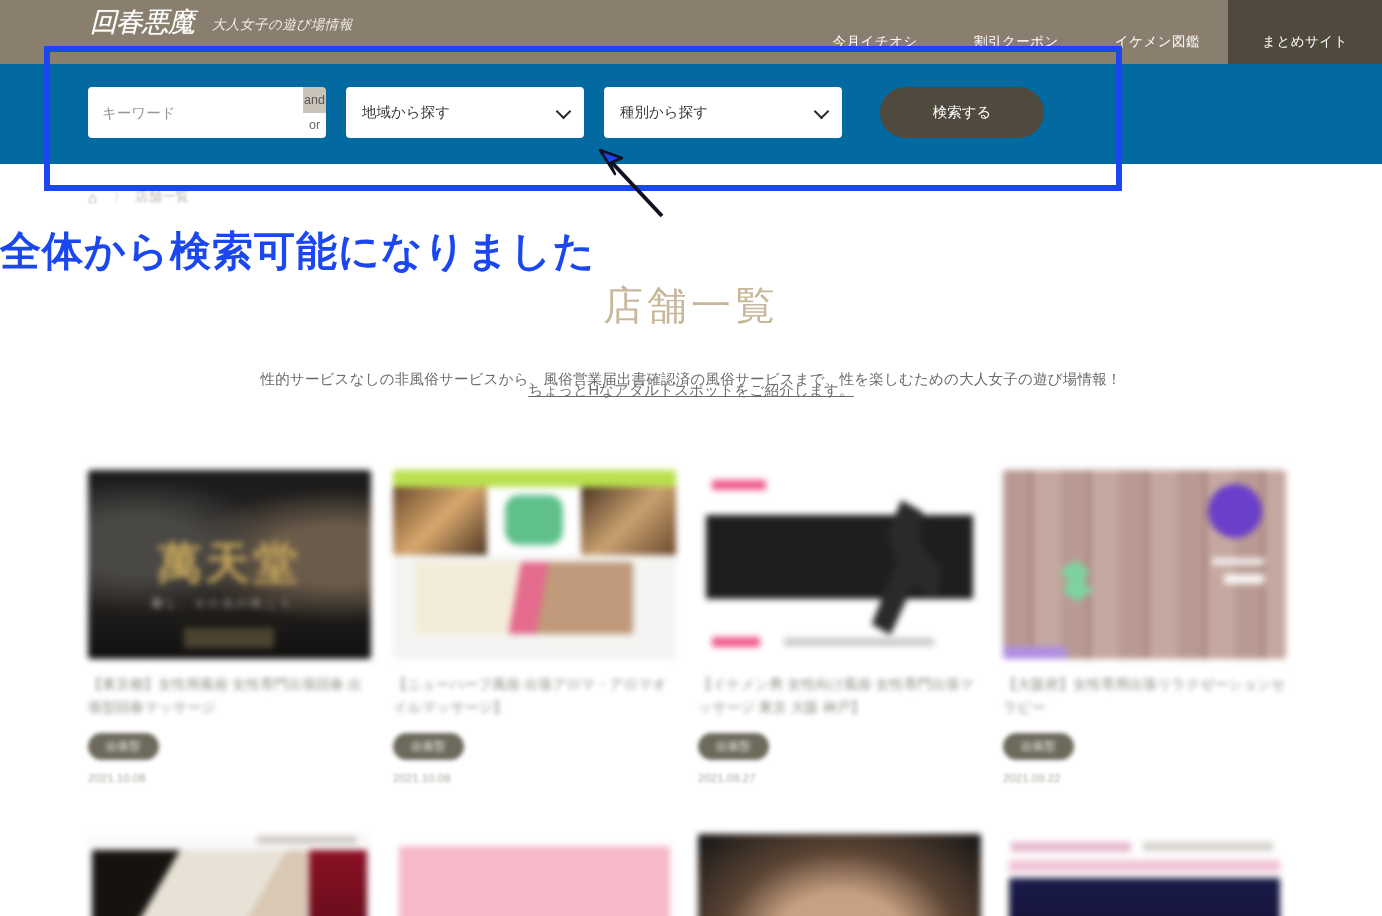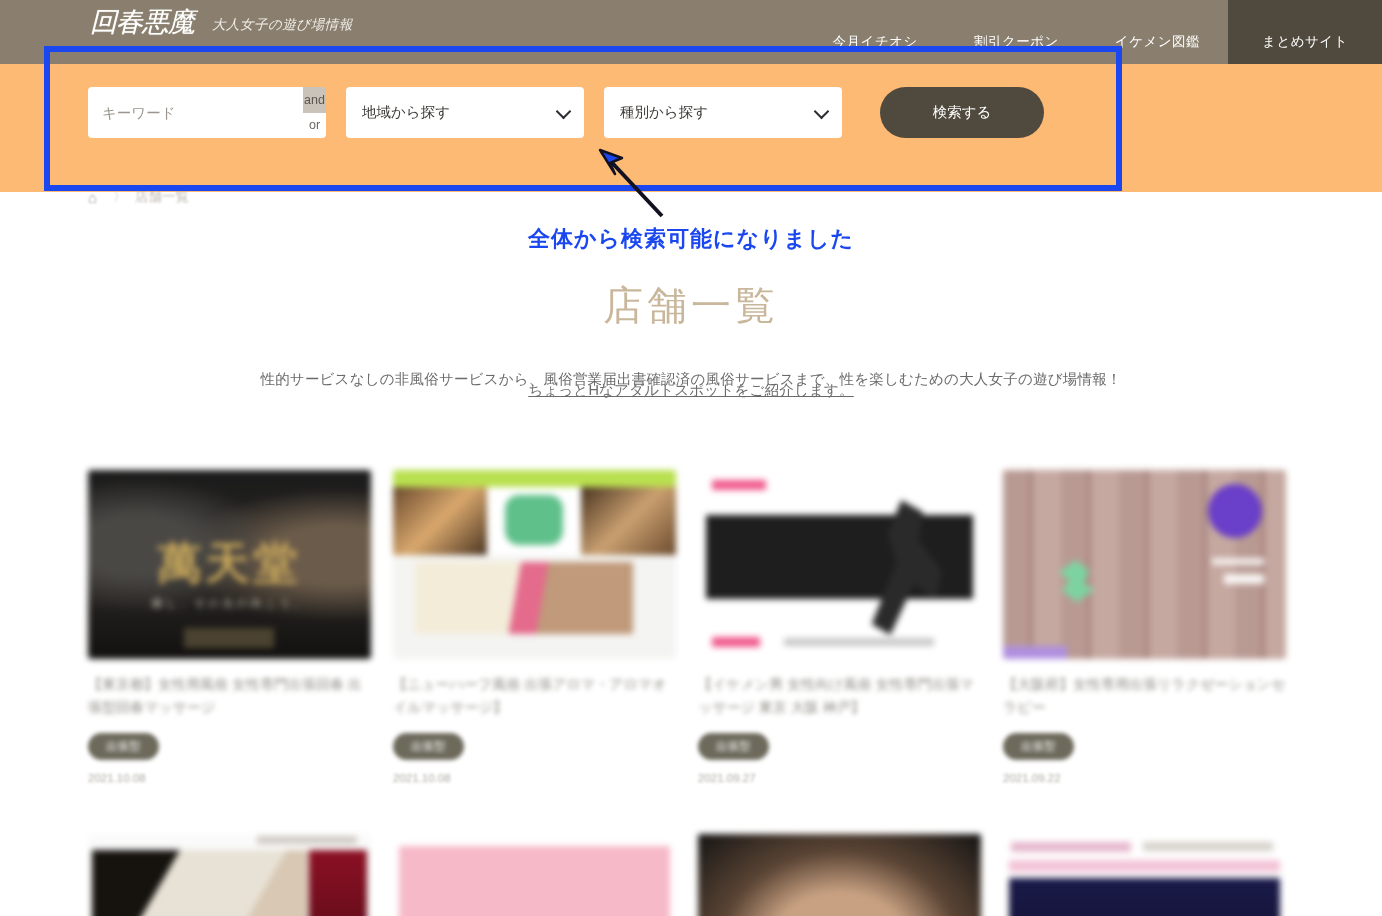--- a/index.html
+++ b/index.html
@@ -48,22 +48,22 @@
     font-size: 13.5px;
     letter-spacing: .5px;
     white-space: nowrap;
     cursor: pointer;
   }
   .nav-item.active { background: #504a3e; padding: 0 34px; }
 
   
   .search-band {
     position: absolute; top: 64px; left: 0;
-    width: 1382px; height: 128px;
-    background: #fdba74;
+    width: 1382px; height: 100px;
+    background: #0369a1;
   }
   .search-inner {
     position: absolute; top: 23px; left: 88px;
     display: flex; align-items: center;
   }
   .kw-group {
     position: relative;
     width: 238px; height: 51px;
     display: flex;
   }
@@ -152,23 +152,22 @@
   }
   .anno-arrow {
     position: absolute;
     left: 592px; top: 142px;
     width: 80px; height: 82px;
     z-index: 31;
   }
   .anno-text {
     position: absolute;
     left: 0; top: 224px; width: 1382px;
-    text-align: center;
     color: #1b47f0;
-    font-size: 22px;
+    font-size: 41px;
     font-weight: bold;
     letter-spacing: 1px;
     z-index: 31;
     font-family: "DejaVu Sans", sans-serif;
   }
 
   
   .page-title {
     position: absolute; top: 278px; left: 0; width: 1382px;
     text-align: center;

